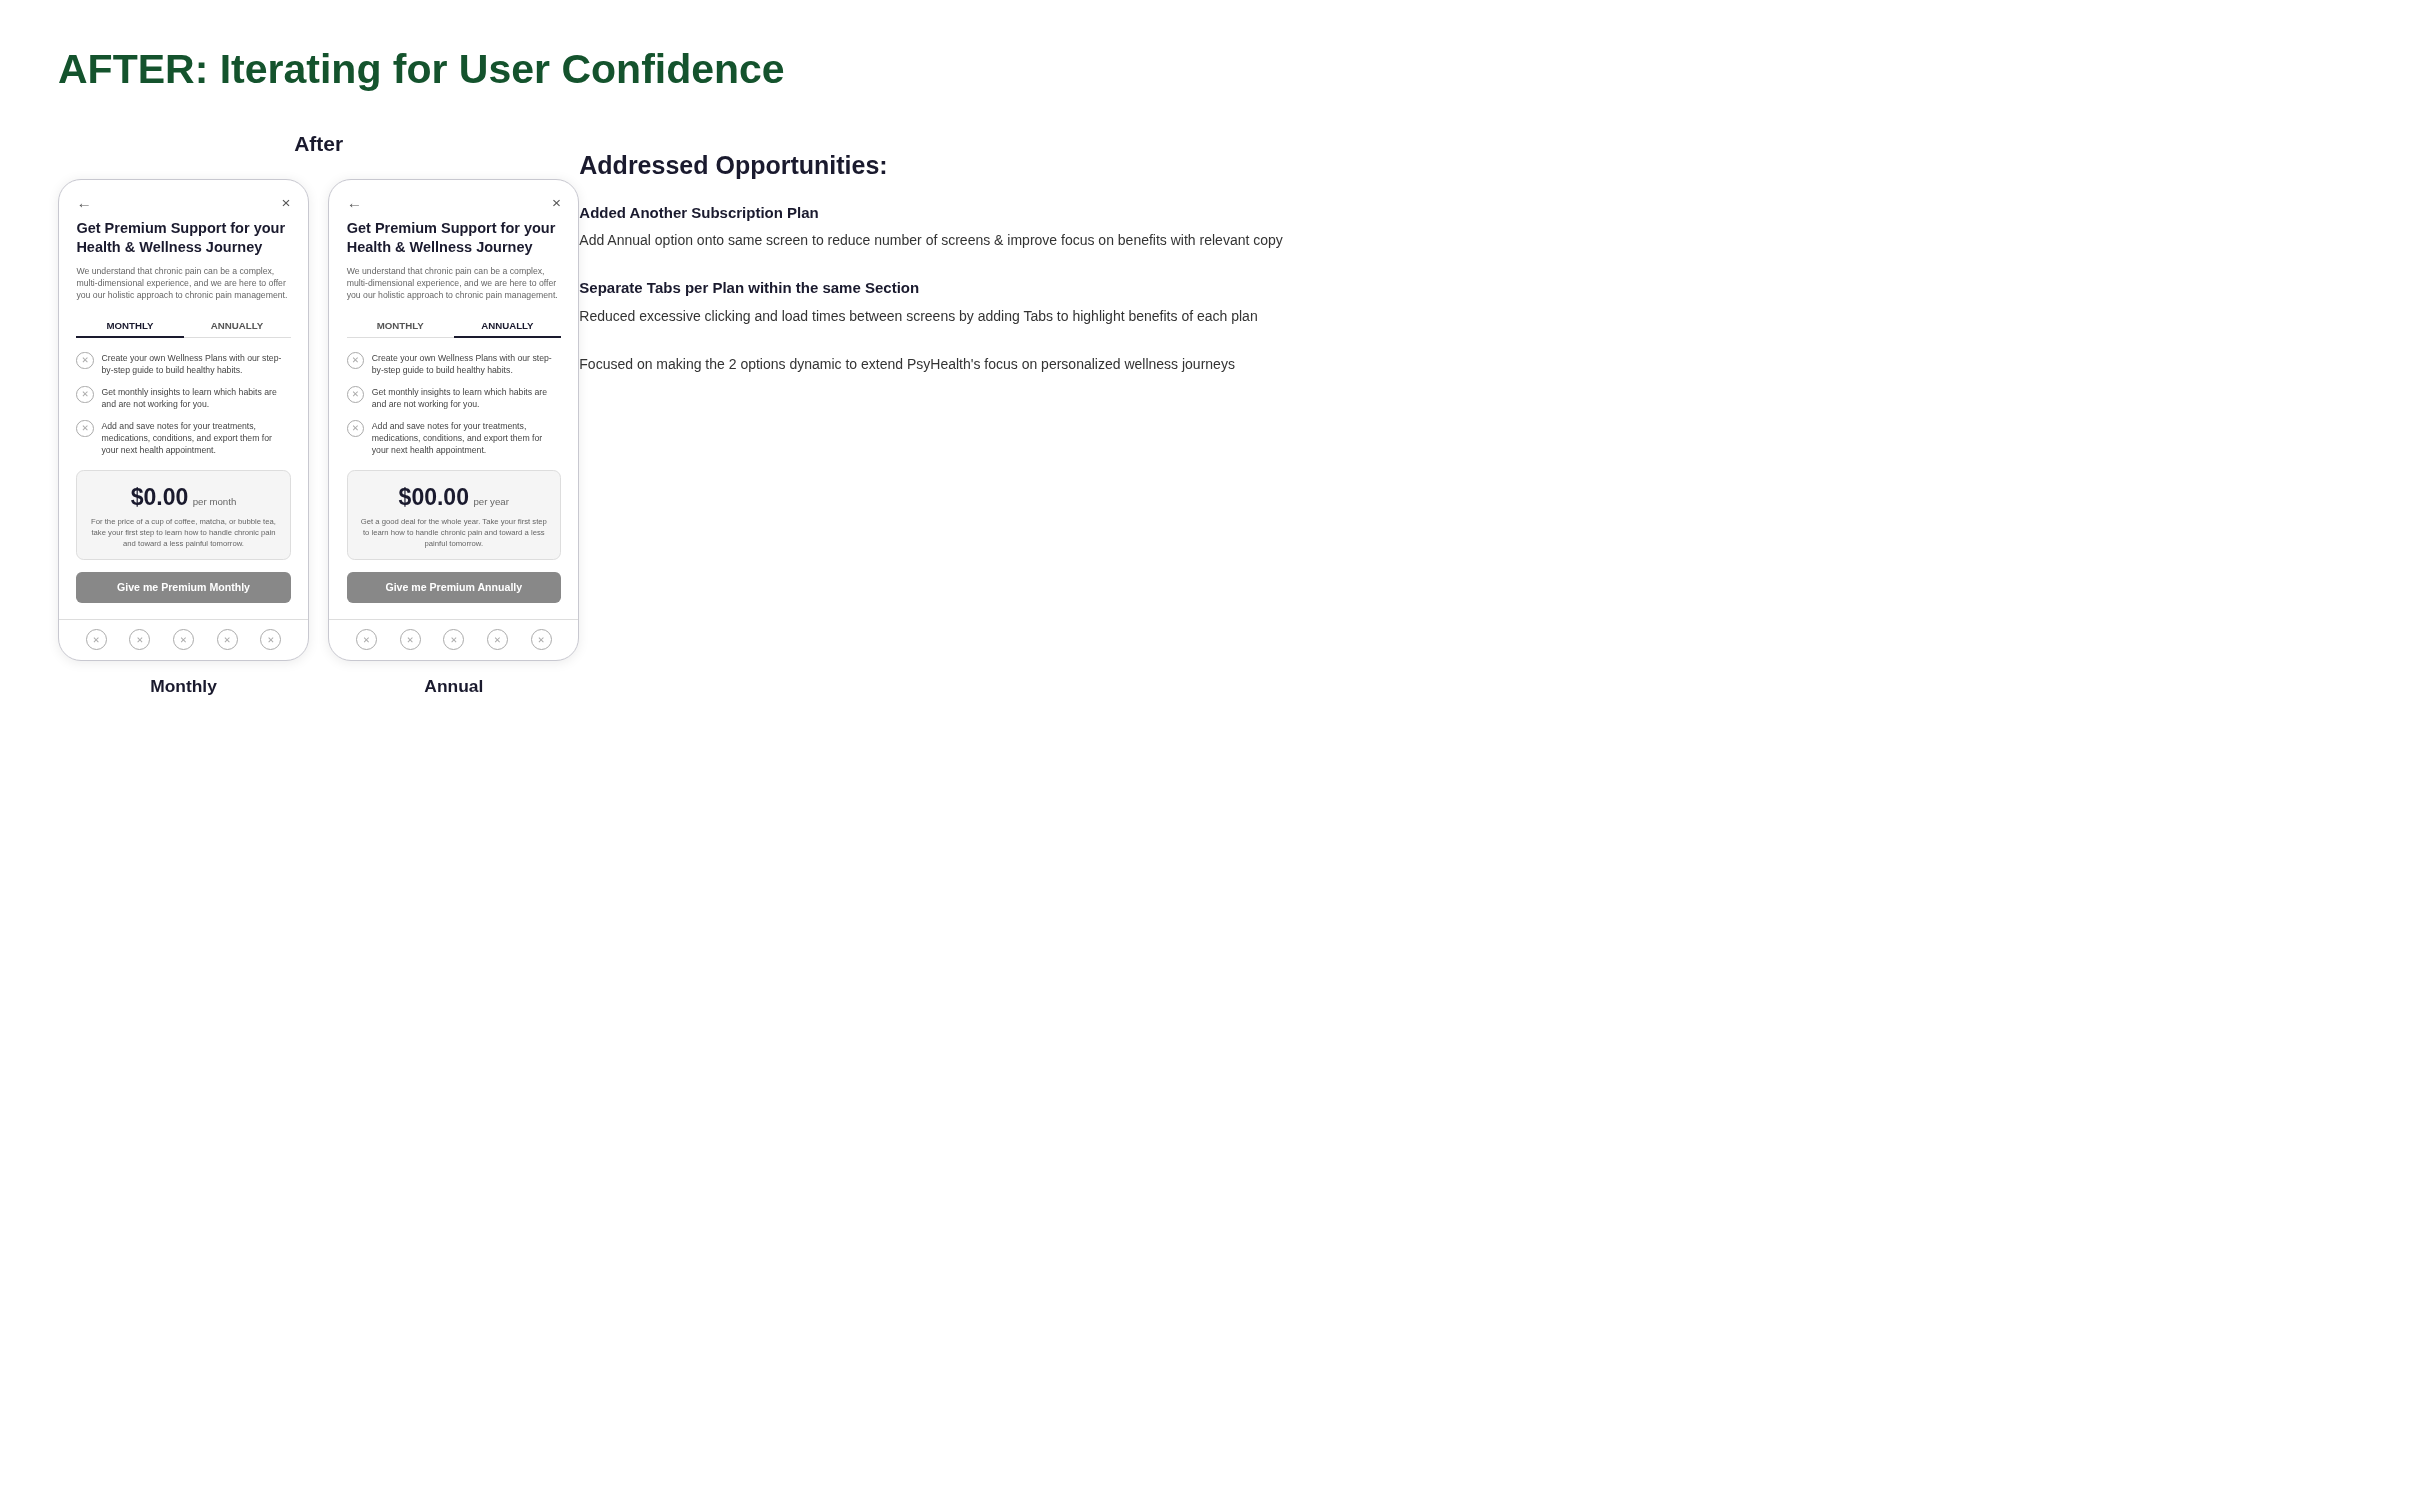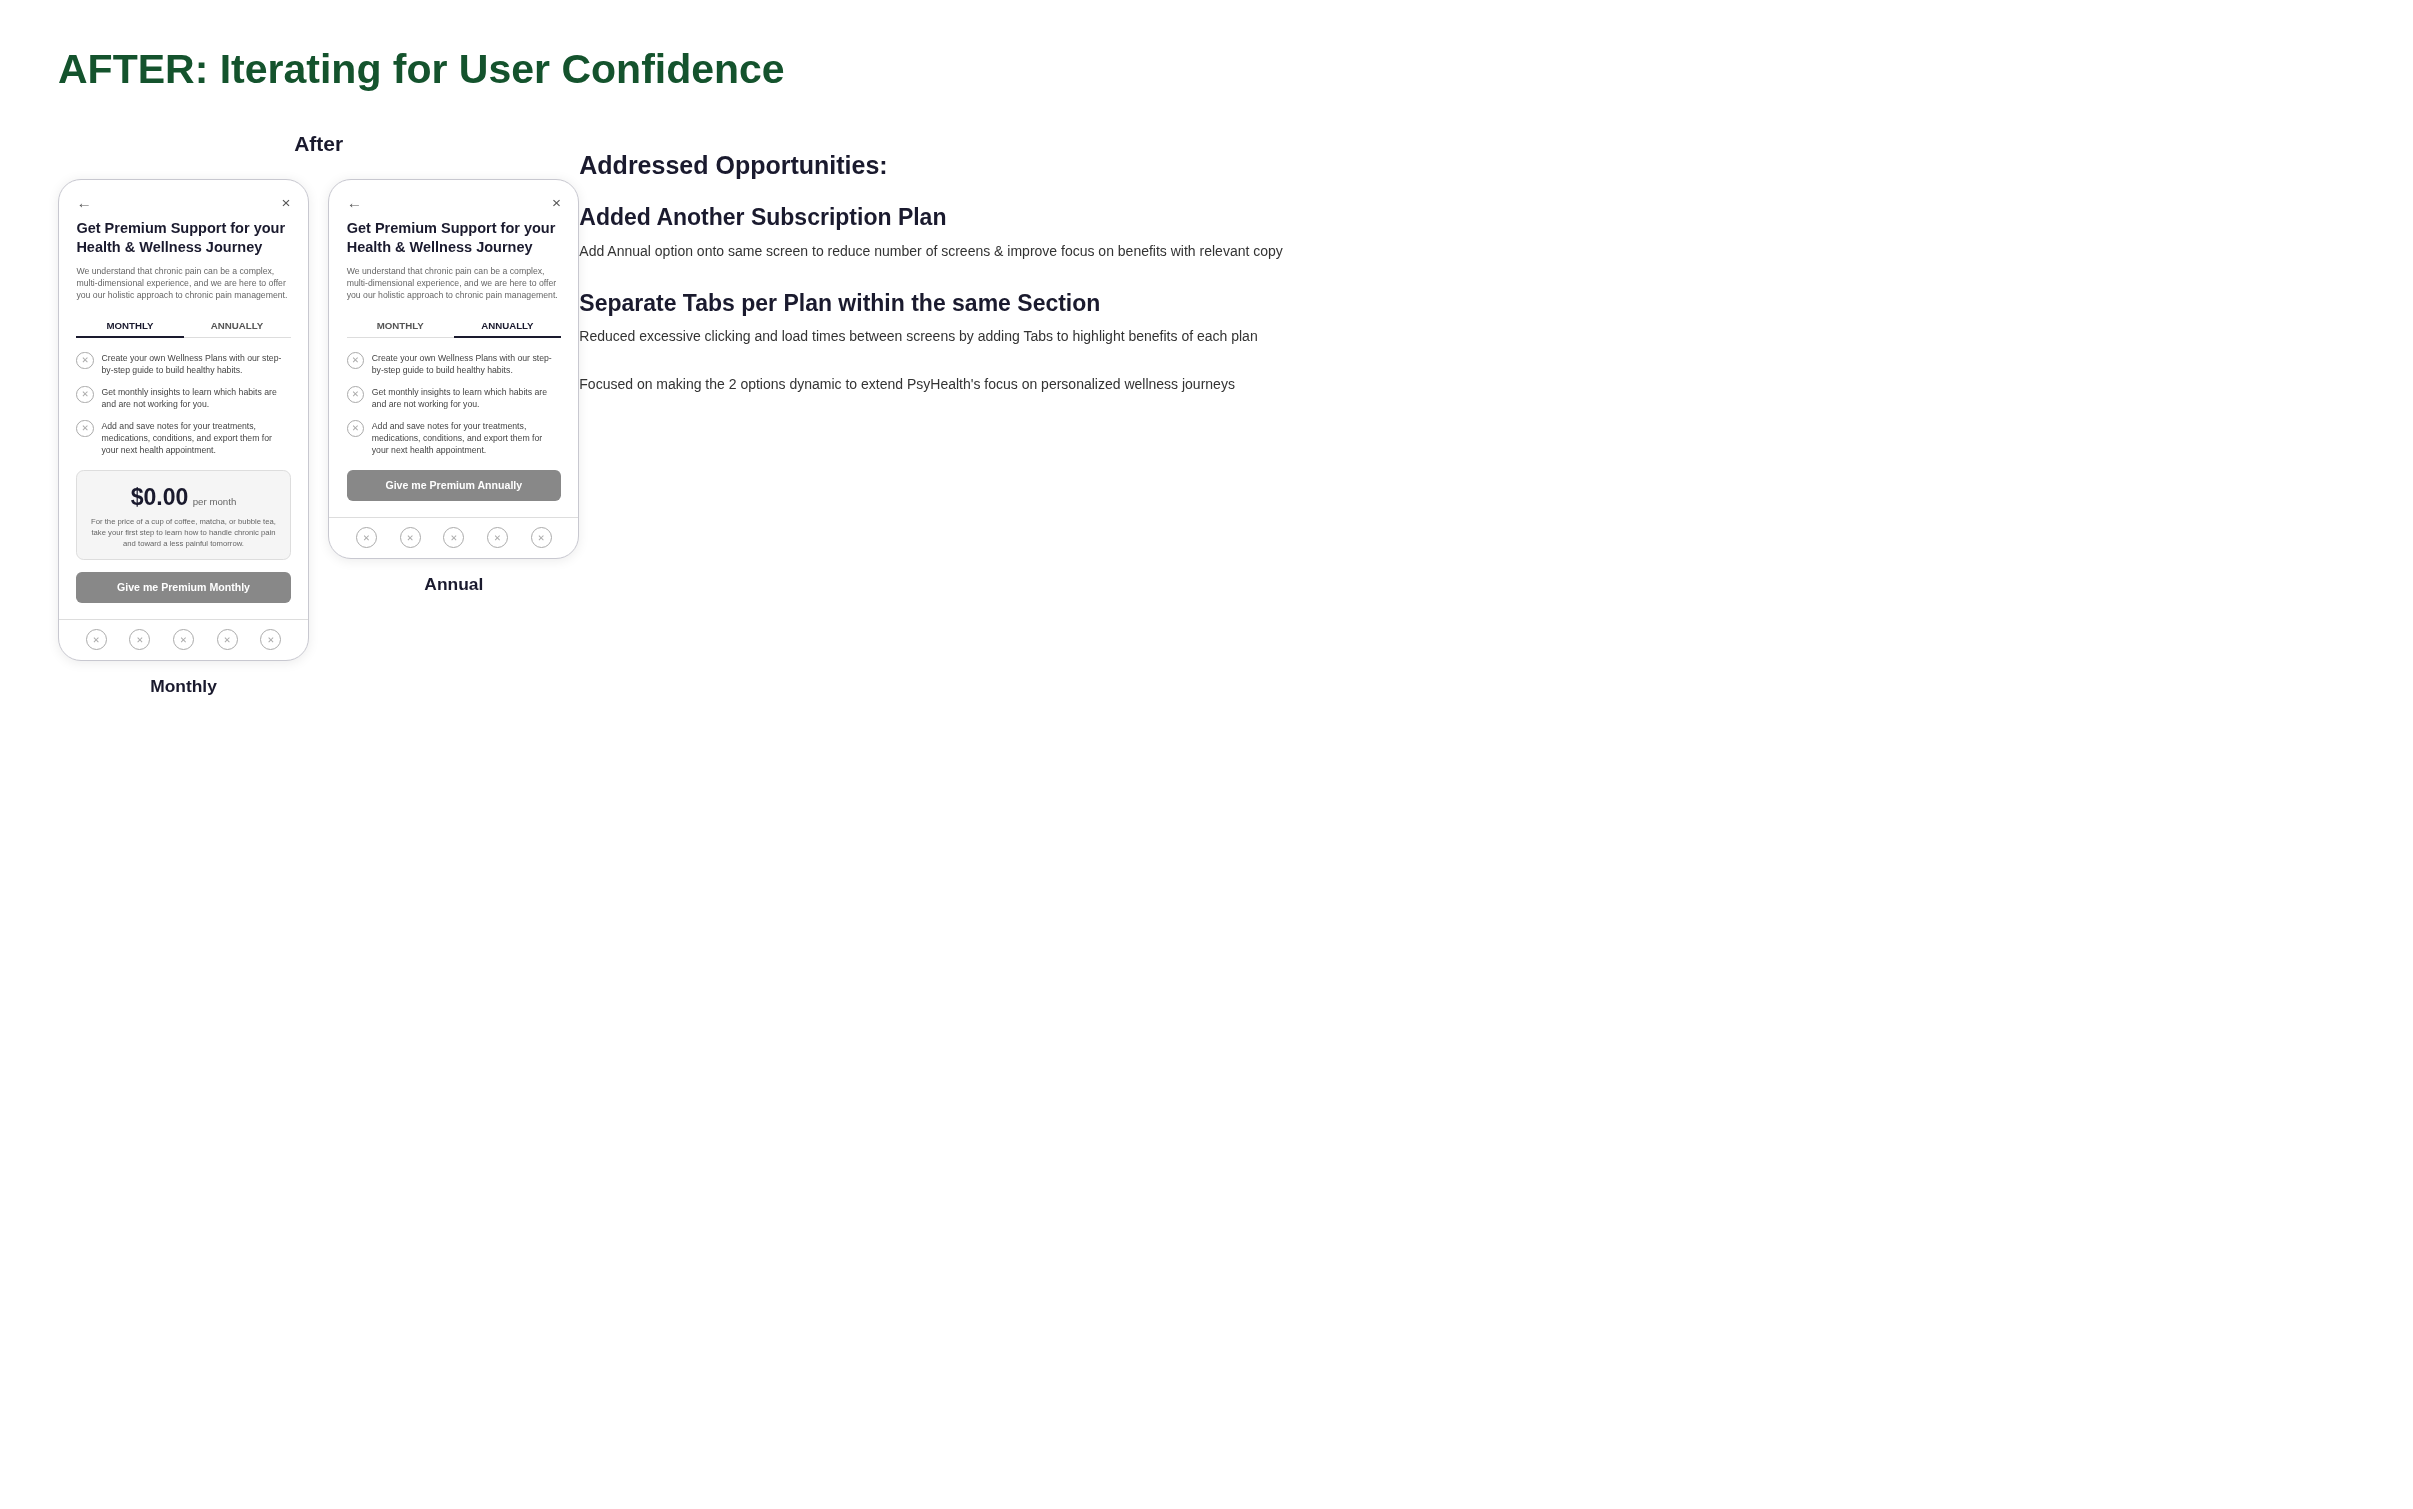--- a/index.html
+++ b/index.html
@@ -205,21 +205,21 @@
     .opp-title {
       font-size: 25px;
       font-weight: 800;
       color: #1a1a2e;
       margin-bottom: 23px;
     }
     .opp-item {
       margin-bottom: 27px;
     }
     .opp-item-title {
-      font-size: 23px;
+      font-size: 15px;
       font-weight: 800;
       color: #1a1a2e;
       margin-bottom: 7.7px;
       line-height: 1.3;
     }
     .opp-item-body {
       font-size: 14px;
       color: #333;
       line-height: 1.5;
       font-weight: 400;
@@ -304,20 +304,27 @@
               </li>
               <li class="feature-item">
                 <span class="feature-icon">✕</span>
                 <span>Get monthly insights to learn which habits are and are not working for you.</span>
               </li>
               <li class="feature-item">
                 <span class="feature-icon">✕</span>
                 <span>Add and save notes for your treatments, medications, conditions, and export them for your next health appointment.</span>
               </li>
             </ul>
+            <div class="price-box">
+              <div>
+                <span class="price-main">$00.00</span>
+                <span class="price-period">per year</span>
+              </div>
+              <div class="price-description">Get a good deal for the whole year. Take your first step to learn how to handle chronic pain and toward a less painful tomorrow.</div>
+            </div>
             <button class="cta-button">Give me Premium Annually</button>
           </div>
           <div class="phone-bottom-bar">
             <div class="bottom-icon">✕</div>
             <div class="bottom-icon">✕</div>
             <div class="bottom-icon">✕</div>
             <div class="bottom-icon">✕</div>
             <div class="bottom-icon">✕</div>
           </div>
         </div>

